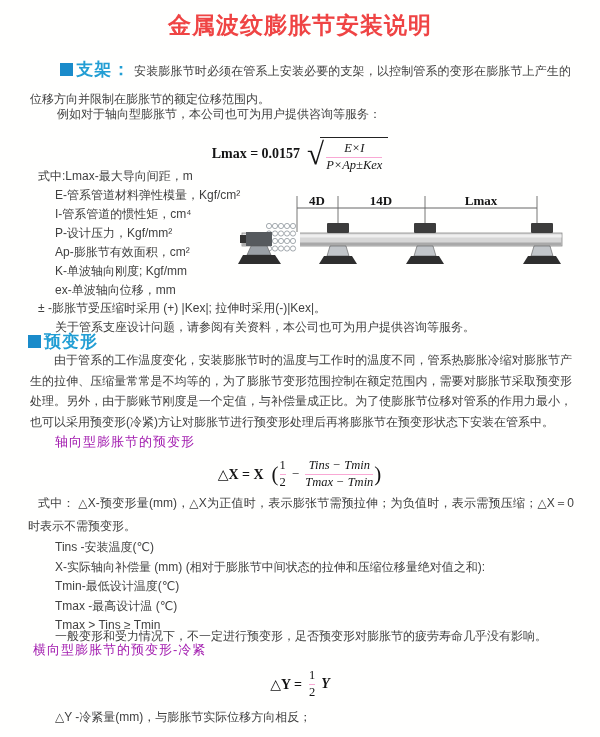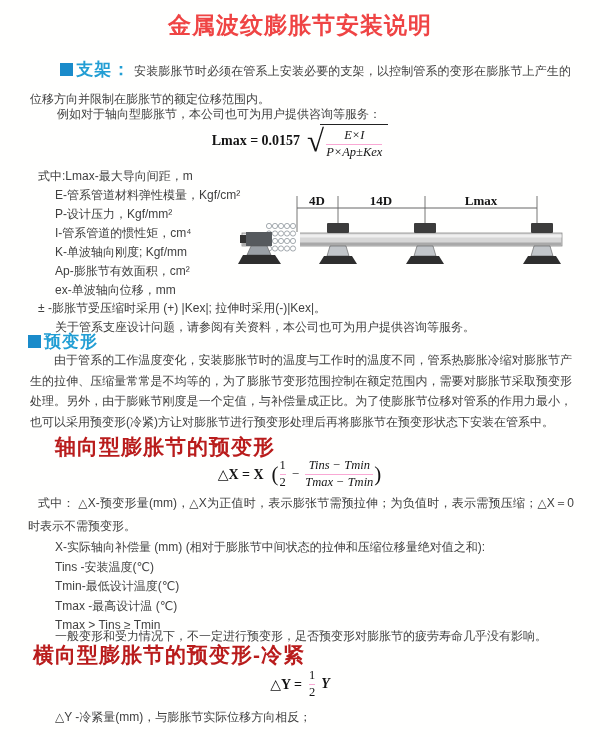--- a/index.html
+++ b/index.html
@@ -7,21 +7,21 @@
     width:600px;height:737px;background:#fffffe;position:relative;overflow:hidden;
     font-family:"Liberation Sans","DejaVu Sans",sans-serif;color:#3d3d3d;
   }
   .abs{position:absolute;}
   .page-title{left:0;top:10px;width:600px;text-align:center;font-size:23px;font-weight:bold;
     color:#ef4444;letter-spacing:1px;}
   .body-text{font-size:12px;line-height:28px;color:#3f3f3f;}
   .just{text-align:justify;}
   .sec-head{font-size:17px;font-weight:bold;color:#229ed4;letter-spacing:1px;}
   .sq{display:inline-block;width:13px;height:13px;background:#1a8bca;margin-right:3px;vertical-align:-1px;}
-  .sub-head{font-size:21px;font-weight:bold;color:#b91c1c;letter-spacing:1px;}
+  .sub-head{font-size:13px;font-weight:normal;color:#a21caf;letter-spacing:1px;}
   .formula{left:0;width:600px;display:flex;align-items:center;justify-content:center;
     font-family:"Liberation Serif","DejaVu Serif",serif;color:#141414;font-size:13px;}
   .f-lhs{font-weight:bold;font-size:14px;margin-right:7px;}
   .frac{display:inline-flex;flex-direction:column;text-align:center;font-size:12.5px;line-height:1.25;}
   .frac .den{border-top:1px solid #f9a8d4;}
   .it{font-style:italic;}
   .rad{font-size:31px;line-height:26px;margin-right:-4px;font-weight:400;}
   .radbody{border-top:1.5px solid #222;padding:2px 6px 0 6px;margin-top:3px;}
   .paren{font-size:21px;font-weight:400;margin:0 1px;}
   .minus{margin:0 6px;}
@@ -34,39 +34,39 @@
 
 <div class="abs page-title">金属波纹膨胀节安装说明</div>
 
 <div class="abs body-text just" style="left:30px;top:56px;width:541px;text-indent:30px;">
   <span class="sq"></span><span class="sec-head">支架：</span>
   <span>安装膨胀节时必须在管系上安装必要的支架，以控制管系的变形在膨胀节上产生的位移方向并限制在膨胀节的额定位移范围内。</span>
 </div>
 
 <div class="abs body-text" style="left:30px;top:100px;width:541px;text-indent:27px;">例如对于轴向型膨胀节，本公司也可为用户提供咨询等服务：</div>
 
-<div class="abs formula" style="top:121px;align-items:center;">
+<div class="abs formula" style="top:134px;align-items:center;">
   <span class="f-lhs">Lmax = 0.0157</span>
   <span class="rad">√</span>
   <span class="radbody">
     <span class="frac">
       <span class="num it">E×I</span>
       <span class="den it">P×Ap±Kex</span>
     </span>
   </span>
 </div>
 
 <div class="abs body-text" style="left:38px;top:162px;">式中:Lmax-最大导向间距，m</div>
 
 <div class="abs body-text" style="left:55px;top:181px;">
   <div class="list-item">E-管系管道材料弹性模量，Kgf/cm²</div>
+  <div class="list-item">I-管系管道的惯性矩，cm⁴</div>
   <div class="list-item">P-设计压力，Kgf/mm²</div>
-  <div class="list-item">I-管系管道的惯性矩，cm⁴</div>
+  <div class="list-item">Ap-膨胀节有效面积，cm²</div>
   <div class="list-item">K-单波轴向刚度; Kgf/mm</div>
-  <div class="list-item">Ap-膨胀节有效面积，cm²</div>
   <div class="list-item">ex-单波轴向位移，mm</div>
 </div>
 
 <svg class="abs" style="left:238px;top:193px;" width="332" height="100" viewBox="0 0 332 100">
 
   <line x1="59" y1="15" x2="299" y2="15" stroke="#666" stroke-width="1"></line>
   <line x1="59" y1="3" x2="59" y2="40" stroke="#666" stroke-width="0.9"></line>
   <line x1="100" y1="3" x2="100" y2="40" stroke="#666" stroke-width="0.9"></line>
   <line x1="187" y1="3" x2="187" y2="40" stroke="#666" stroke-width="0.9"></line>
   <line x1="299" y1="3" x2="299" y2="40" stroke="#666" stroke-width="0.9"></line>
@@ -150,22 +150,22 @@
   <span class="frac it">
     <span class="num">Tins − Tmin</span>
     <span class="den">Tmax − Tmin</span>
   </span>
   <span class="paren">)</span>
 </div>
 
 <div class="abs body-text just" style="left:28px;top:492px;width:546px;text-indent:10px;line-height:23px;">式中： △X-预变形量(mm)，△X为正值时，表示膨张节需预拉伸；为负值时，表示需预压缩；△X＝0时表示不需预变形。</div>
 
 <div class="abs body-text" style="left:55px;top:533px;">
+  <div style="height:19.5px;">Tins -安装温度(℃)</div>
   <div style="height:19.5px;">X-实际轴向补偿量 (mm) (相对于膨胀节中间状态的拉伸和压缩位移量绝对值之和):</div>
-  <div style="height:19.5px;">Tins -安装温度(℃)</div>
   <div style="height:19.5px;">Tmin-最低设计温度(℃)</div>
   <div style="height:19.5px;">Tmax -最高设计温 (℃)</div>
   <div style="height:19.5px;">Tmax &gt; Tins ≥ Tmin</div>
 </div>
 
 <div class="abs body-text" style="left:55px;top:622px;">一般变形和受力情况下，不一定进行预变形，足否预变形对膨胀节的疲劳寿命几乎没有影响。</div>
 
 <div class="abs sub-head" style="left:33px;top:641px;text-align:right;">横向型膨胀节的预变形-冷紧</div>
 
 <div class="abs formula" style="top:668px;">

